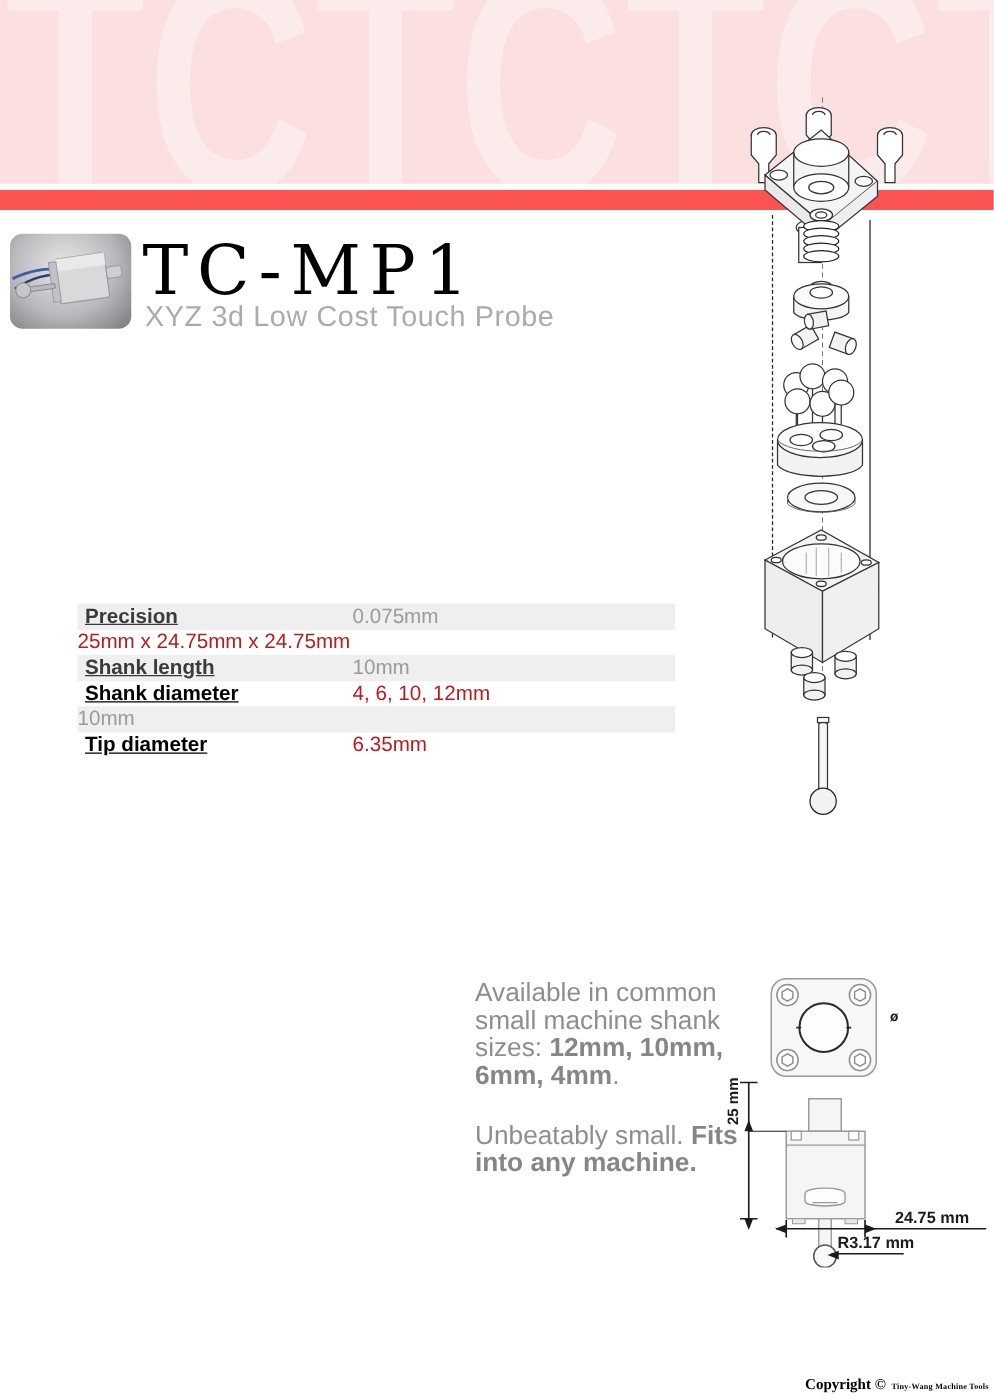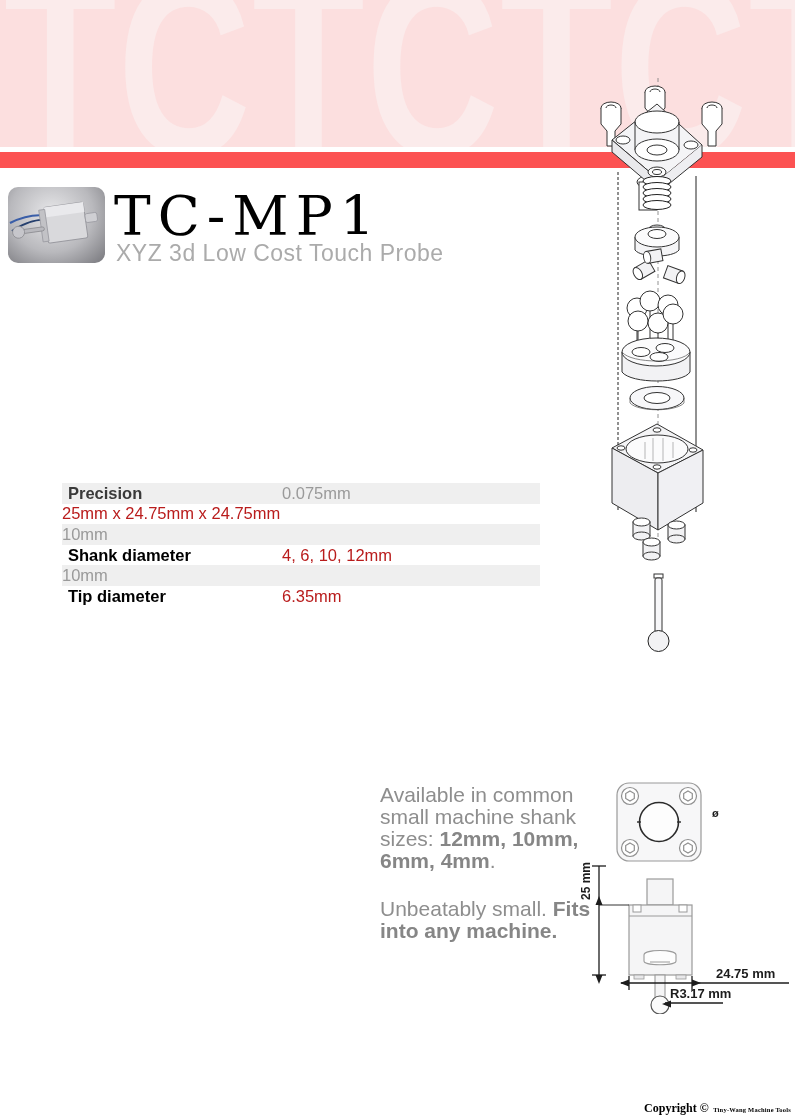--- a/index.html
+++ b/index.html
@@ -37,21 +37,21 @@
     position:absolute;left:116px;top:240px;
     font-size:23px;color:#ABABAB;letter-spacing:0.5px;
   }
   
   .spec-table{
     position:absolute;left:62px;top:483px;width:478px;
     font-size:16.5px;
   }
   .spec-row{display:flex;height:20.6px;align-items:center;}
   .spec-row.shaded{background:#EFEFEF;}
-  .spec-label{width:214px;padding-left:6px;font-weight:bold;color:#000;}
+  .spec-label{width:214px;padding-left:6px;font-weight:bold;color:#000;text-decoration:underline;}
   .spec-value{flex:1;color:#b91c1c;}
   .spec-row.shaded .spec-label{color:#3A3A3A;}
   .spec-row.shaded .spec-value{color:#9A9A9A;}
   
   .note{
     position:absolute;left:380px;width:214px;
     font-size:21px;line-height:22px;color:#8E8E8E;
   }
   .note b{color:#868686;}
   .note-1{top:784px;}
@@ -236,20 +236,21 @@
 
 <div class="spec-table">
   <div class="spec-row shaded">
     <div class="spec-label">Precision</div>
     <div class="spec-value">0.075mm</div>
   </div>
   <div class="spec-row">
     <div class="spec-value">25mm x 24.75mm x 24.75mm</div>
   </div>
   <div class="spec-row shaded">
+    <div class="spec-label">Shank length</div>
     <div class="spec-value">10mm</div>
   </div>
   <div class="spec-row">
     <div class="spec-label">Shank diameter</div>
     <div class="spec-value">4, 6, 10, 12mm</div>
   </div>
   <div class="spec-row shaded">
     <div class="spec-value">10mm</div>
   </div>
   <div class="spec-row">

